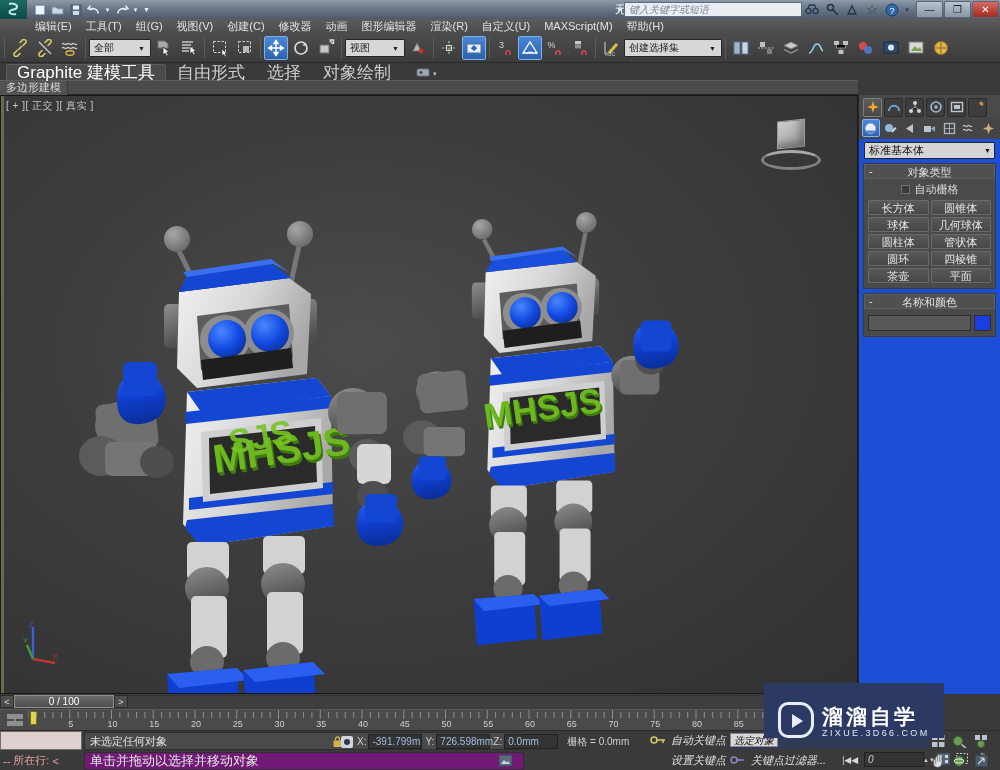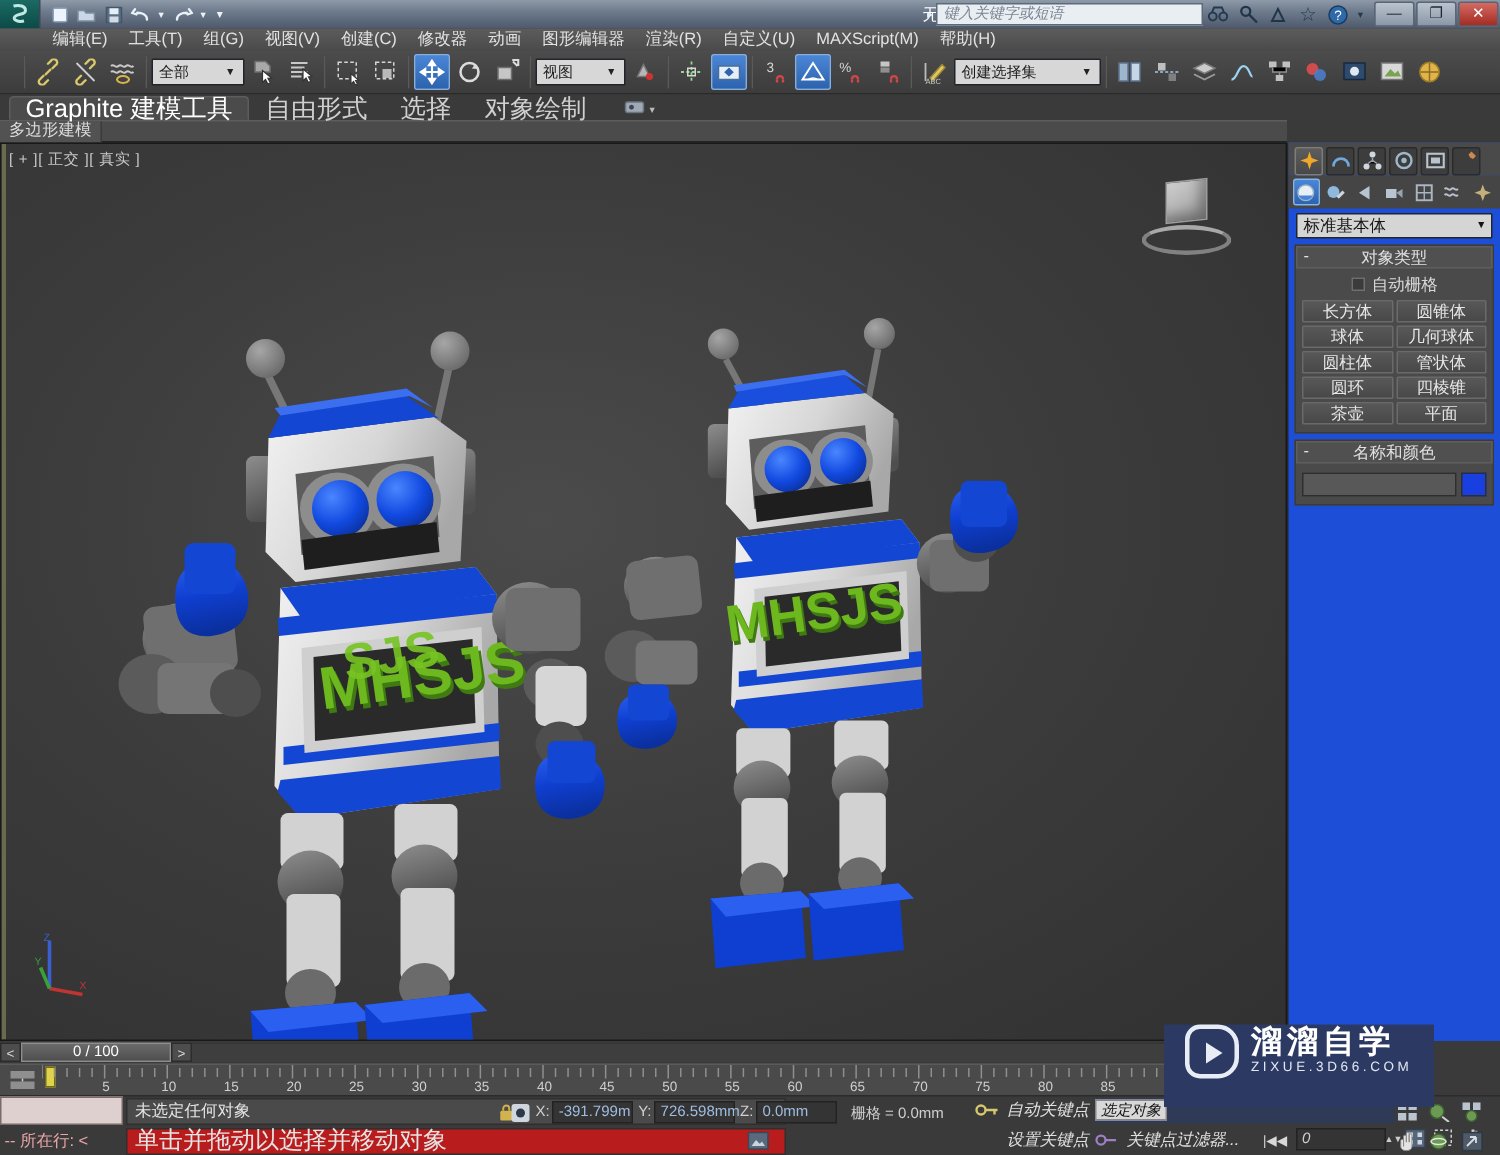--- a/index.html
+++ b/index.html
@@ -72,21 +72,21 @@
   .menu-item {
     padding: 0 7px; height: 15px; line-height: 15px;
     font-size: 11px; color: #e2e2e2; white-space: nowrap;
   }
 
   
   .toolbar {
     position: absolute; left:0; top:34px; width:1000px; height:29px;
     background: linear-gradient(180deg,#4c4c4c,#3c3c3c);
     border-bottom: 1px solid #2a2a2a;
-    display:flex; align-items:center; padding-left: 14px; gap:1px;
+    display:flex; align-items:center; padding-left: 2px; gap:1px;
   }
   .tool {
     width: 24px; height: 24px; display:flex; align-items:center; justify-content:center;
     border:1px solid transparent; border-radius:2px;
   }
   .tool.active { background: linear-gradient(180deg,#4a86d8,#2d63ad); border-color:#7fb0ea; }
   .tool svg { display:block; }
   .tb-sep { width:1px; height:22px; background:#2c2c2c; border-right:1px solid #5a5a5a; margin:0 2px; }
   .tb-combo {
     height:18px; background:#d7d7d7; color:#1c1c1c; font-size:10px;
@@ -222,22 +222,22 @@
     background:#3a3a3a; display:flex; align-items:center; gap:3px; padding-left:3px;
     font-size:11px; color:#e9a5a5;
   }
   .stat-line1 {
     position:absolute; left:84px; top:1px; width:440px; height:18px;
     background:#4a4a4a; border:1px solid #2f2f2f; line-height:16px; padding-left:5px;
     font-size:11px; color:#e4e4e4;
   }
   .stat-line2 {
     position:absolute; left:84px; top:21px; width:440px; height:18px;
-    background:#b91c1c; border:1px solid #2f2f2f; line-height:16px; padding-left:5px;
-    font-size:16px; color:#e4e4e4;font-family:Liberation Mono, monospace;
+    background:#701a75; border:1px solid #2f2f2f; line-height:16px; padding-left:5px;
+    font-size:13px; color:#e4e4e4;
   }
   .coord-row { position:absolute; left:340px; top:2px; height:17px; display:flex; align-items:center; gap:3px; }
   .coord-field {
     display:flex; align-items:center; gap:2px; font-size:10px; color:#cfcfcf;
   }
   .coord-inp {
     width:54px; height:15px; background:#343434; border:1px solid #222;
     color:#9fbde0; font-size:10px; line-height:13px; padding-left:3px;
   }
   .grid-txt { font-size:10px; color:#cfcfcf; margin-left:6px; }
@@ -258,23 +258,22 @@
     line-height:13px; padding-left:3px;
   }
   .nav-icons { position:absolute; right:2px; top:0; width:70px; height:40px; }
   .ni {
     position:absolute; width:17px; height:17px; display:flex; align-items:center; justify-content:center;
   }
 
   
   .watermark {
     position:absolute; left:764px; top:683px; width:180px; height:55px;
-    background:#2c3a63; display:flex; align-items:flex-start; gap:8px; padding-left:14px;
+    background:#2c3a63; display:flex; align-items:flex-end; gap:8px; padding-left:14px;
     z-index:60;
-    margin-left:12px;
   }
   .wm-logo { width:36px; height:36px; border:3px solid #e8ecf5; border-radius:10px 14px 14px 10px; position:relative; }
   .wm-logo:after {
     content:""; position:absolute; left:11px; top:9px;
     border-left:11px solid #e8ecf5; border-top:7px solid transparent; border-bottom:7px solid transparent;
   }
   .wm-txt-main { font-size:21px; color:#ffffff; letter-spacing:3px; font-weight:bold; line-height:1.1; }
   .wm-txt-sub { font-size:9px; color:#e3e7f2; letter-spacing:2.4px; }
 </style>
 </head>

